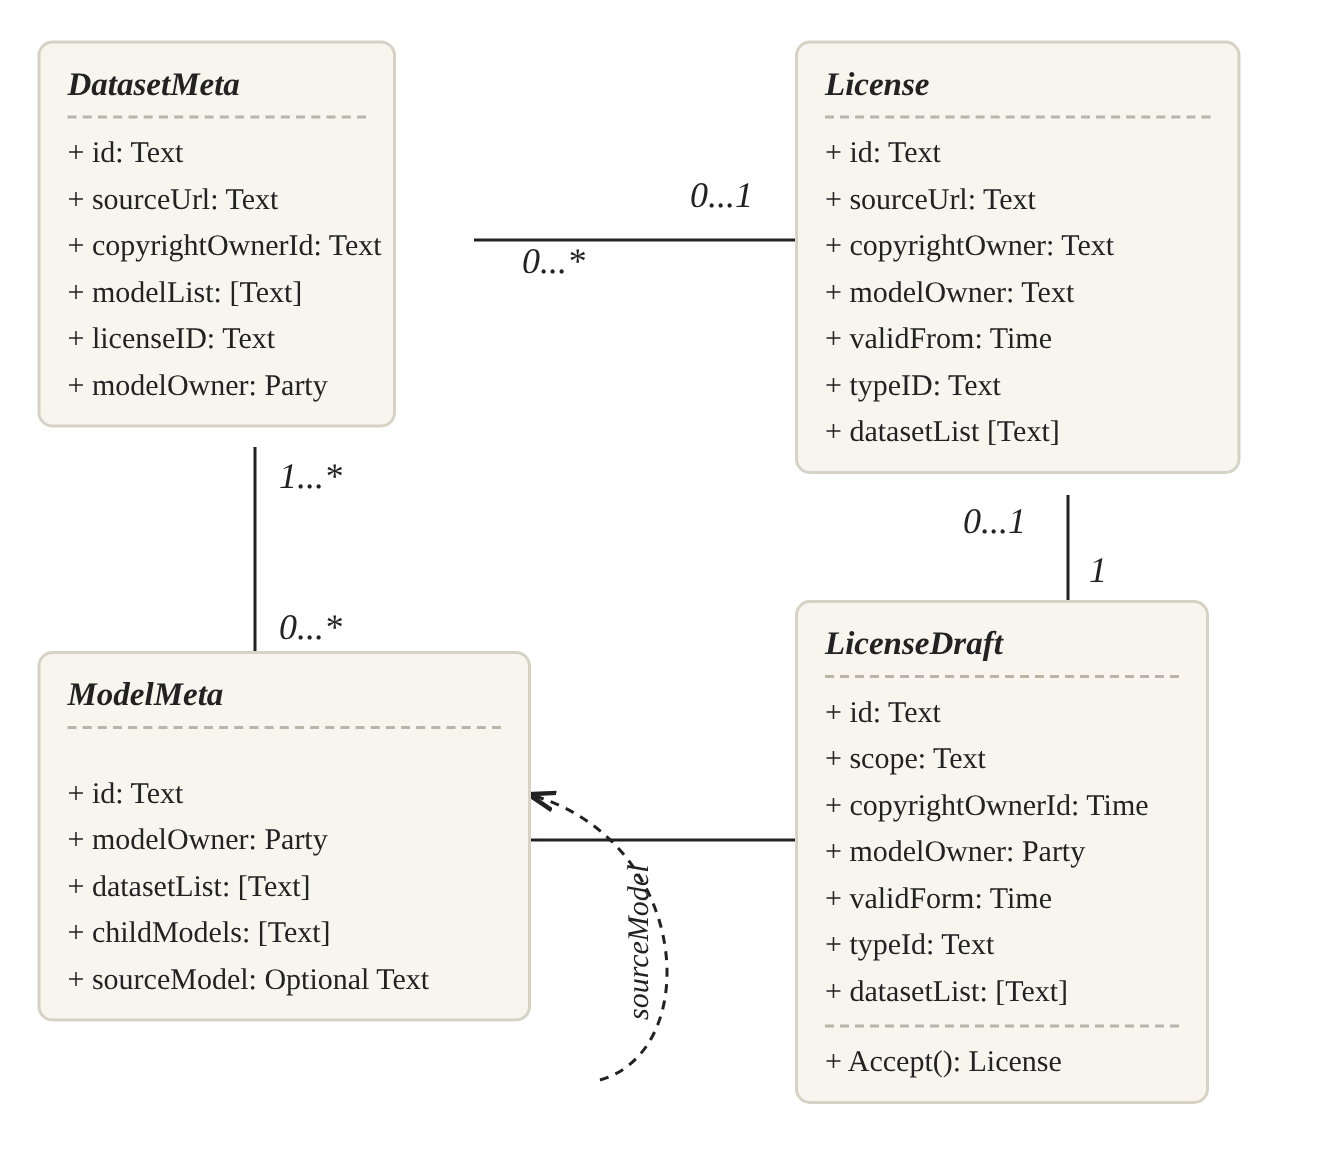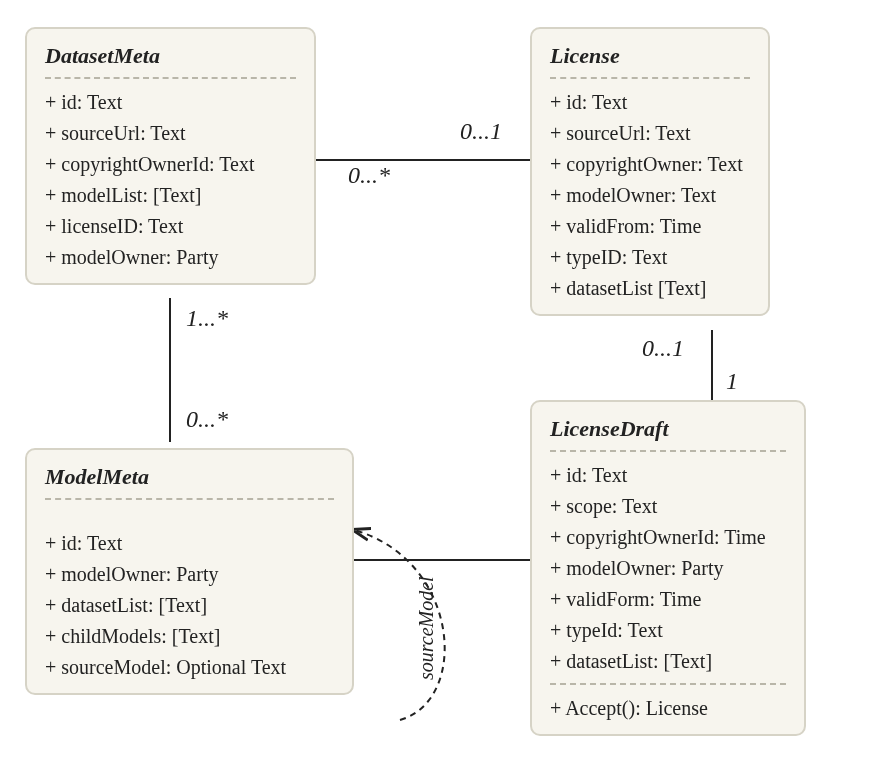--- a/index.html
+++ b/index.html
@@ -80,48 +80,48 @@
     <line x1="354" y1="560" x2="530" y2="560" stroke="#222" stroke-width="2"></line>
 
     <defs>
       <marker id="arrowhead" markerWidth="10" markerHeight="10" refX="8" refY="5" orient="auto">
         <path d="M0,2 L9,5 L0,8" fill="none" stroke="#222" stroke-width="1.5"></path>
       </marker>
     </defs>
     <path d="M 400 720 C 470 700, 460 560, 354 530" fill="none" stroke="#222" stroke-width="2" stroke-dasharray="6,5" marker-end="url(#arrowhead)"></path>
   </svg>
 
-  <div class="class-box" style="left:25px; top:27px; width:291px;">
+  <div class="class-box" style="left:25px; top:27px; width:239px;">
     <div class="class-title">DatasetMeta</div>
     <hr class="dash-sep">
     <ul class="attrs">
       <li>+ id: Text</li>
       <li>+ sourceUrl: Text</li>
       <li>+ copyrightOwnerId: Text</li>
       <li>+ modelList: [Text]</li>
       <li>+ licenseID: Text</li>
       <li>+ modelOwner: Party</li>
     </ul>
   </div>
 
-  <div class="class-box" style="left:530px; top:27px; width:240px;">
+  <div class="class-box" style="left:530px; top:27px; width:297px;">
     <div class="class-title">License</div>
     <hr class="dash-sep">
     <ul class="attrs">
       <li>+ id: Text</li>
       <li>+ sourceUrl: Text</li>
       <li>+ copyrightOwner: Text</li>
       <li>+ modelOwner: Text</li>
       <li>+ validFrom: Time</li>
       <li>+ typeID: Text</li>
       <li>+ datasetList [Text]</li>
     </ul>
   </div>
 
-  <div class="class-box" style="left:25px; top:448px; width:329px;">
+  <div class="class-box" style="left:25px; top:434px; width:329px;">
     <div class="class-title">ModelMeta</div>
     <hr class="dash-sep">
     <div style="height:20px"></div>
     <ul class="attrs">
       <li>+ id: Text</li>
       <li>+ modelOwner: Party</li>
       <li>+ datasetList: [Text]</li>
       <li>+ childModels: [Text]</li>
       <li>+ sourceModel: Optional Text</li>
     </ul>

